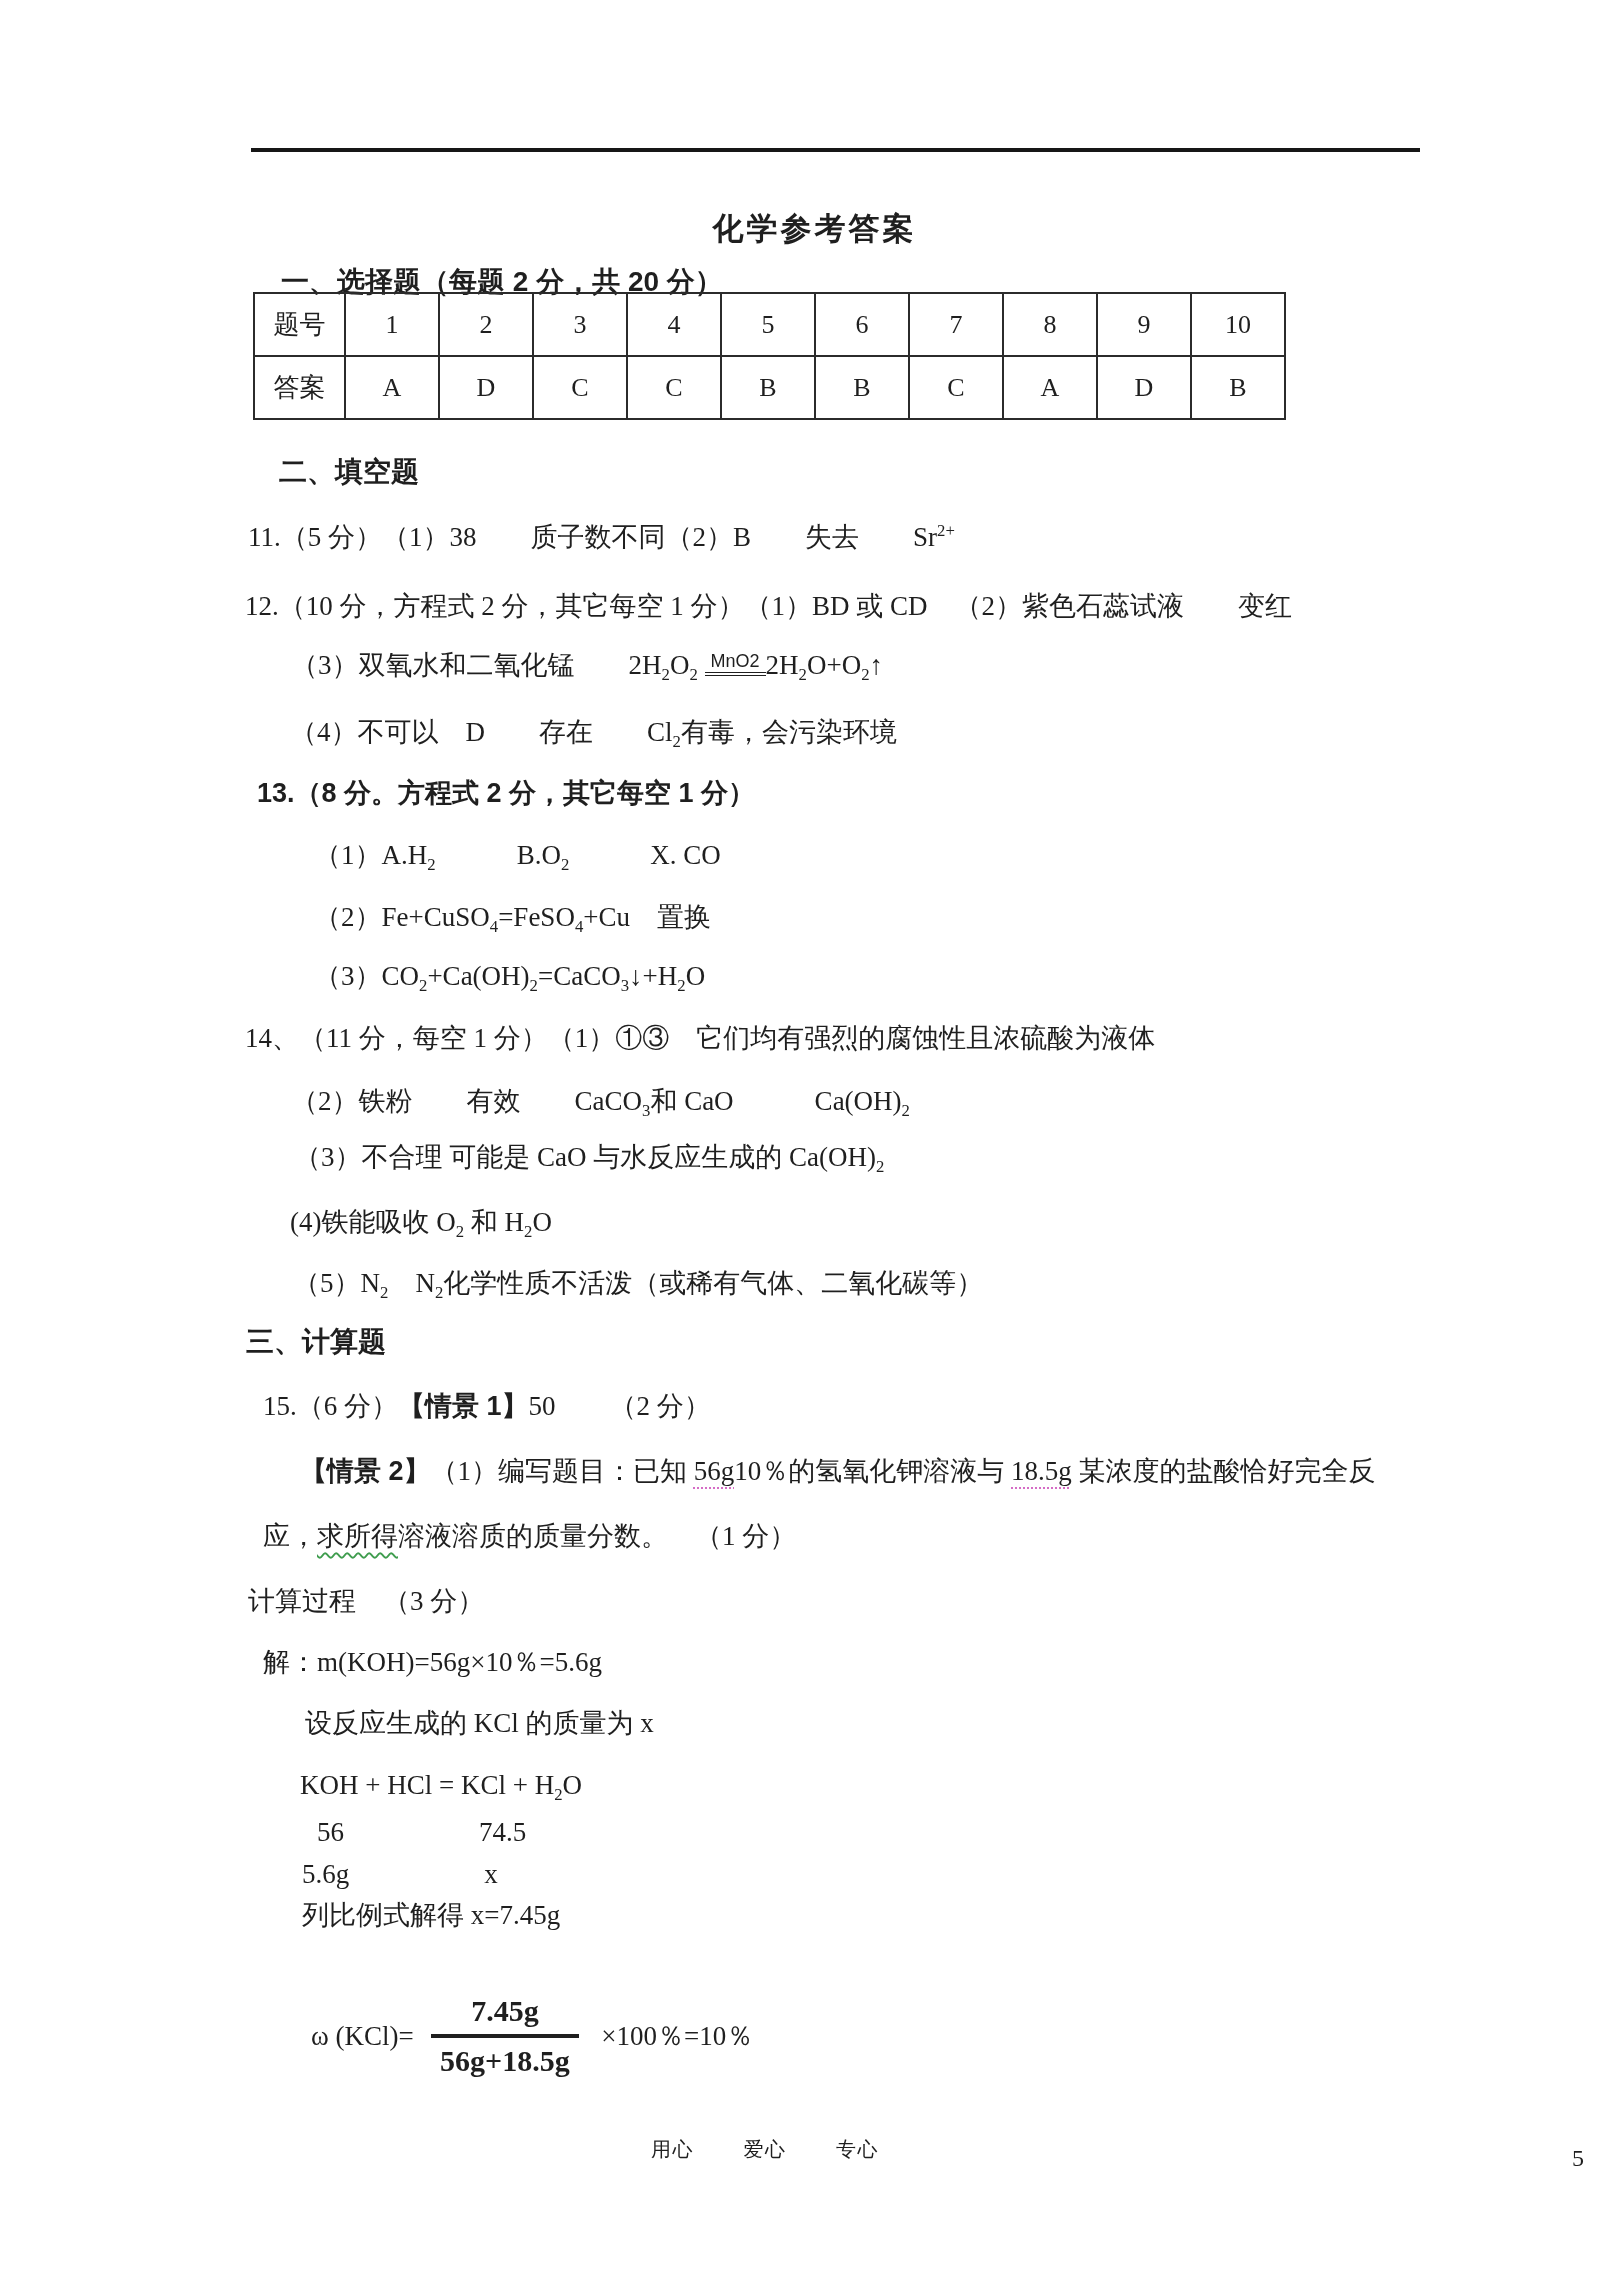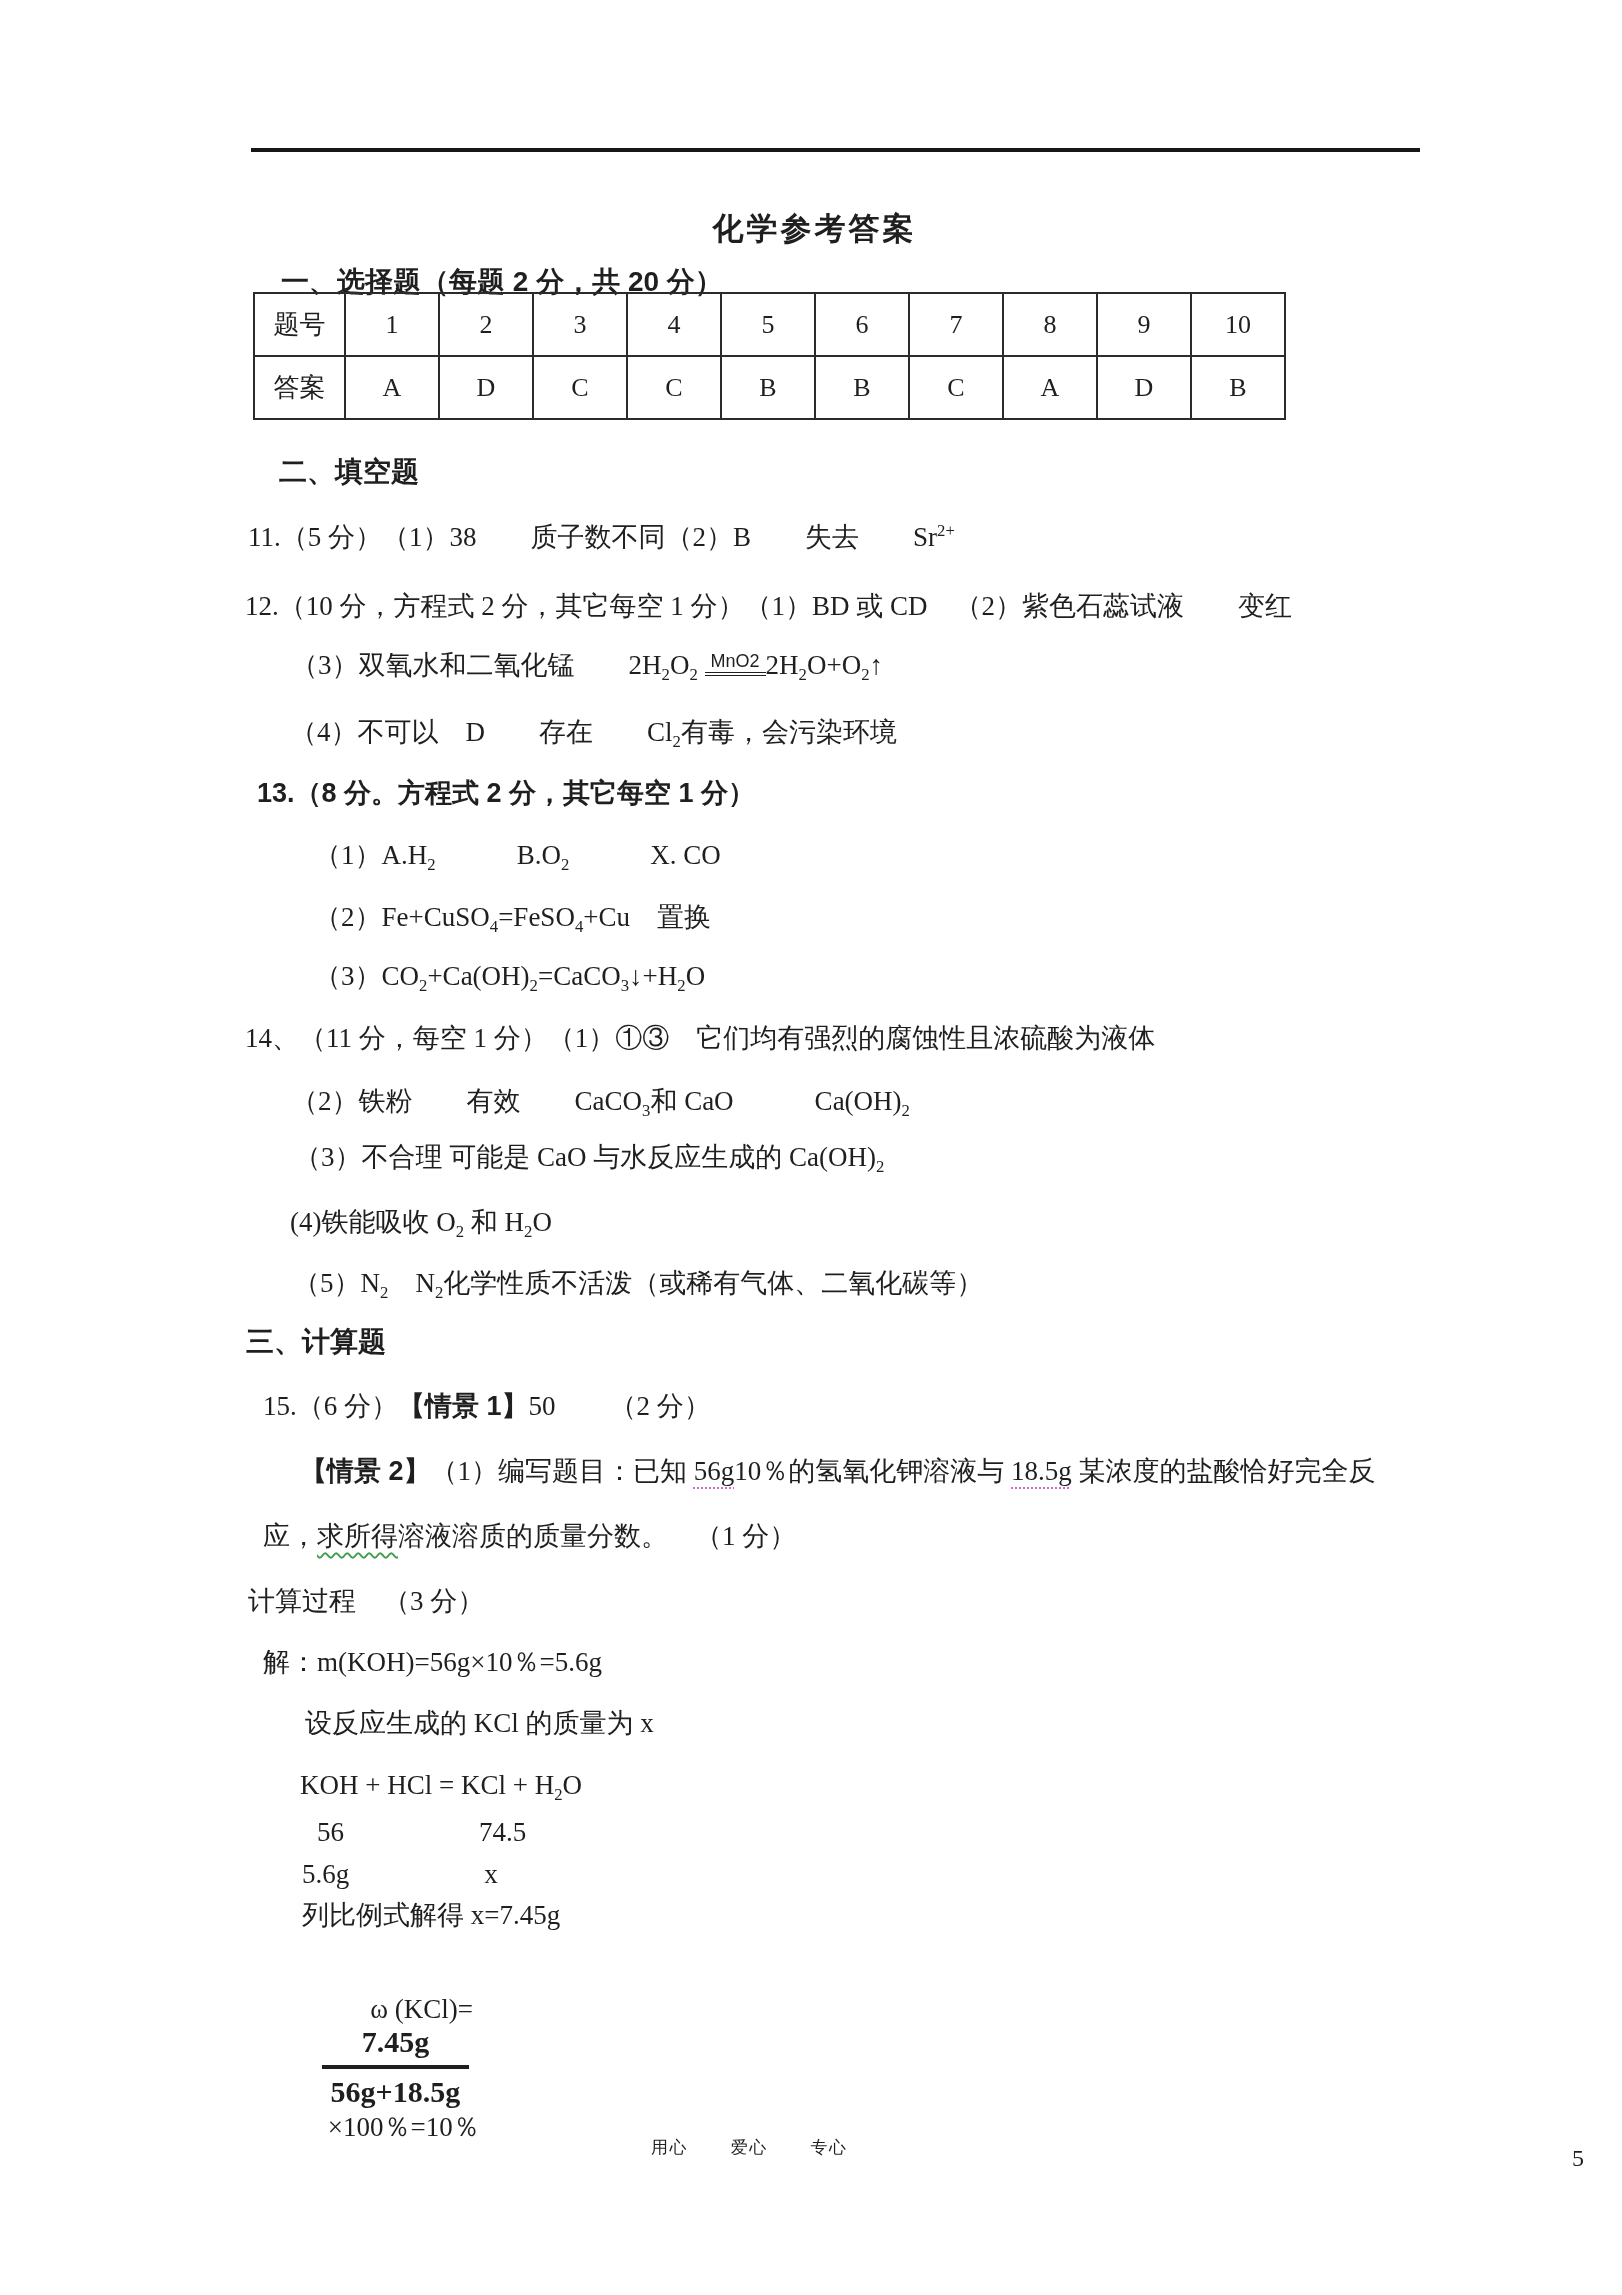--- a/index.html
+++ b/index.html
@@ -40,30 +40,30 @@
   .u-dot {
     text-decoration: underline dotted #d66cc6;
     text-decoration-thickness: 2.3px;
     text-underline-offset: 6.8px;
   }
   .u-wavy {
     text-decoration: underline wavy #3f9d4e;
     text-decoration-thickness: 1.5px;
     text-underline-offset: 6.8px;
   }
-  .formula { position: absolute; display: flex; align-items: flex-end; flex-direction: column; }
+  .formula { position: absolute; display: flex; align-items: center; }
   .formula > span { white-space: pre; }
   .frac {
     display: inline-flex; flex-direction: column; align-items: center;
     font-weight: 700; font-size: 30px; margin: 0 10.6px;
   }
   .frac .num { padding: 0 15px 6px; }
   .frac .den { border-top: 4.5px solid #1f1f1f; padding: 6px 9px 0; }
   .suffix { margin-left: 12px; }
-  .footer { position: absolute; font-size: 17px; letter-spacing: 1.5px; }
+  .footer { position: absolute; font-size: 20px; letter-spacing: 1.5px; }
   .pagenum { position: absolute; font-size: 24px; }
 </style>
 </head>
 <body>
 
 <div class="rule" style="left:251px; top:148px; width:1169px; height:3.8px;"></div>
 
 <div class="title" style="top:208px;padding-left:6px;">化学参考答案</div>
 
 <div class="abs hei" style="top:264px; left:281px; font-size:28px;">一、选择题（每题 2 分，共 20 分）</div>

